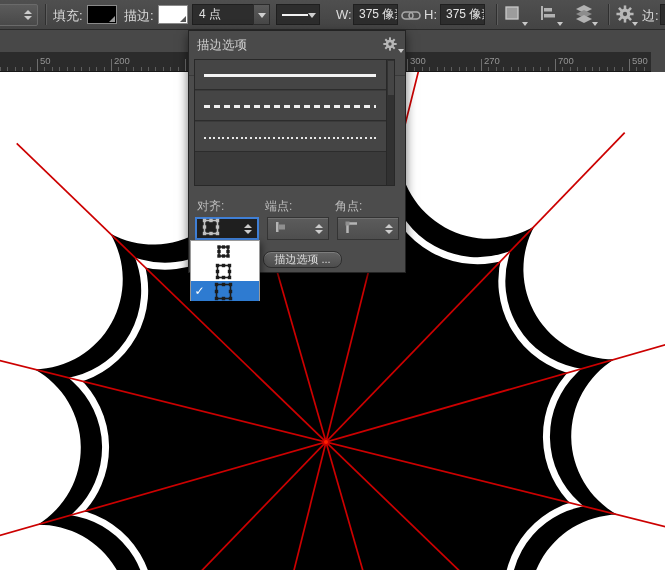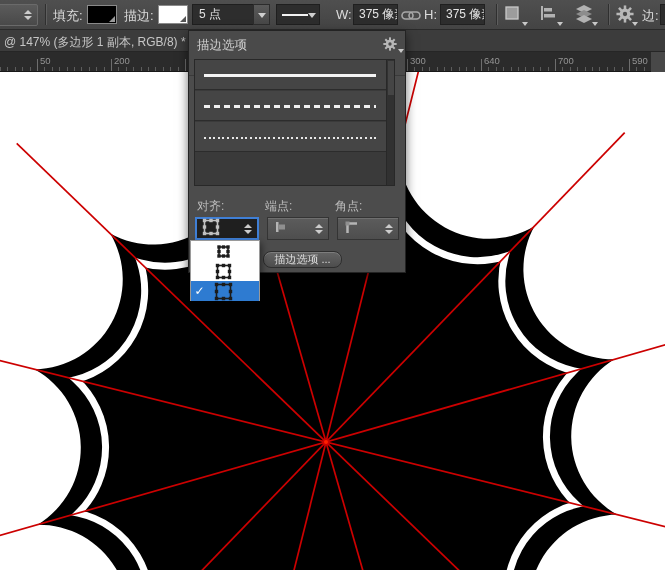--- a/index.html
+++ b/index.html
@@ -92,21 +92,21 @@
     <div class="swatch" style="left:87px; background:#000;">
       <span class="corner"></span>
     </div>
 
     <span class="tb-label" style="left:124px">描边:</span>
     <div class="swatch" style="left:158px; background:#fff;">
       <span class="corner" style="border-bottom-color:#555"></span>
     </div>
 
     <div class="combo" style="left:192px; width:62px; padding-left:6px;">
-      <span>5 点</span>
+      <span>4 点</span>
     </div>
     <div class="combo-btn" style="left:253px; width:17px;">
       <span class="tri-down" style="left:4px; top:8px;"></span>
     </div>
 
     <div class="combo" style="left:276px; width:44px;">
       <span class="abs" style="left:5px; top:9px; width:26px; height:2px; background:#f2f2f2;"></span>
       <span class="tri-down" style="right:3px; top:8px;"></span>
     </div>
 
@@ -164,23 +164,20 @@
             <rect x="8.6" y="0.5" width="2.8" height="4.5" fill="#b8b8b8" transform="rotate(315 10 10)"></rect>
             <circle cx="10" cy="10" r="6" fill="#b8b8b8"></circle>
             <circle cx="10" cy="10" r="2.4" fill="#4a4a4a"></circle>
           </svg></span>
       <span class="tri-tiny" style="right:2px; bottom:1px;"></span>
     </div>
     <span class="tb-label" style="left:642px">边:</span>
     <div class="field" style="left:660px; width:20px;"></div>
   </div>
 
-  <div id="tab-bar">
-    <span id="tab-title">@ 147% (多边形 1 副本, RGB/8) *</span>
-  </div>
   <div id="ruler">
       <div class="tick" style="left: 0px; height: 4px;"></div>
       <div class="tick" style="left: 7.4px; height: 4px;"></div>
       <div class="tick" style="left: 14.8px; height: 4px;"></div>
       <div class="tick" style="left: 22.2px; height: 4px;"></div>
       <div class="tick" style="left: 29.6px; height: 4px;"></div>
       <div class="tick" style="left: 37px; height: 4px;"></div>
       <div class="tick" style="left: 44.4px; height: 4px;"></div>
       <div class="tick" style="left: 51.8px; height: 4px;"></div>
       <div class="tick" style="left: 59.2px; height: 4px;"></div>
@@ -271,21 +268,21 @@
       <span class="ruler-num" style="left: 114px;">200</span>
       <div class="tick" style="left: 185px; height: 12px; background: rgb(110, 110, 110);"></div>
       <span class="ruler-num" style="left: 188px;">150</span>
       <div class="tick" style="left: 259px; height: 12px; background: rgb(110, 110, 110);"></div>
       <span class="ruler-num" style="left: 262px;">200</span>
       <div class="tick" style="left: 333px; height: 12px; background: rgb(110, 110, 110);"></div>
       <span class="ruler-num" style="left: 336px;">250</span>
       <div class="tick" style="left: 407px; height: 12px; background: rgb(110, 110, 110);"></div>
       <span class="ruler-num" style="left: 410px;">300</span>
       <div class="tick" style="left: 481px; height: 12px; background: rgb(110, 110, 110);"></div>
-      <span class="ruler-num" style="left: 484px;">640</span>
+      <span class="ruler-num" style="left: 484px;">270</span>
       <div class="tick" style="left: 555px; height: 12px; background: rgb(110, 110, 110);"></div>
       <span class="ruler-num" style="left: 558px;">700</span>
       <div class="tick" style="left: 629px; height: 12px; background: rgb(110, 110, 110);"></div>
       <span class="ruler-num" style="left: 632px;">590</span>
     </div>
 
   <div id="canvas-area">
     <svg id="scene" width="665" height="498" viewBox="0 0 665 498">
         <rect x="0" y="0" width="665" height="498" fill="#ffffff"></rect>
         <path d="M 614.4 287.3 A 90 90 0 0 1 534.4 154.2 A 90 90 0 0 1 398.6 78.9 A 90 90 0 0 1 243.3 81.6 A 90 90 0 0 1 110.2 161.6 A 90 90 0 0 1 34.9 297.4 A 90 90 0 0 1 37.6 452.7 A 90 90 0 0 1 117.6 585.8 A 90 90 0 0 1 253.4 661.1 A 90 90 0 0 1 408.7 658.4 A 90 90 0 0 1 541.8 578.4 A 90 90 0 0 1 617.1 442.6 A 90 90 0 0 1 614.4 287.3 Z" fill="#000000"></path>

